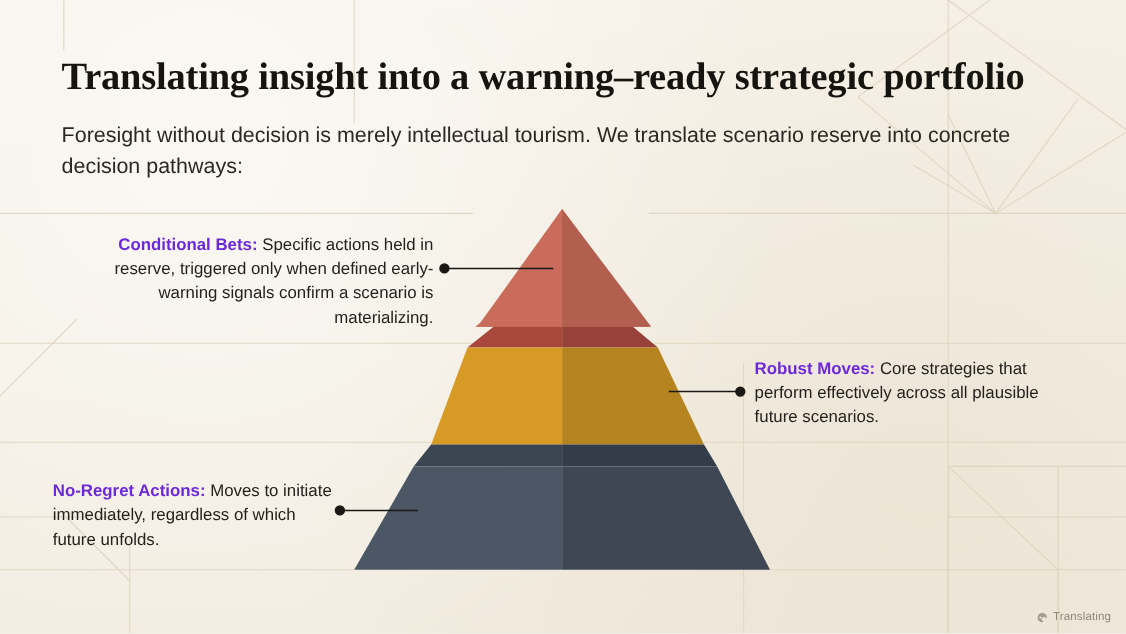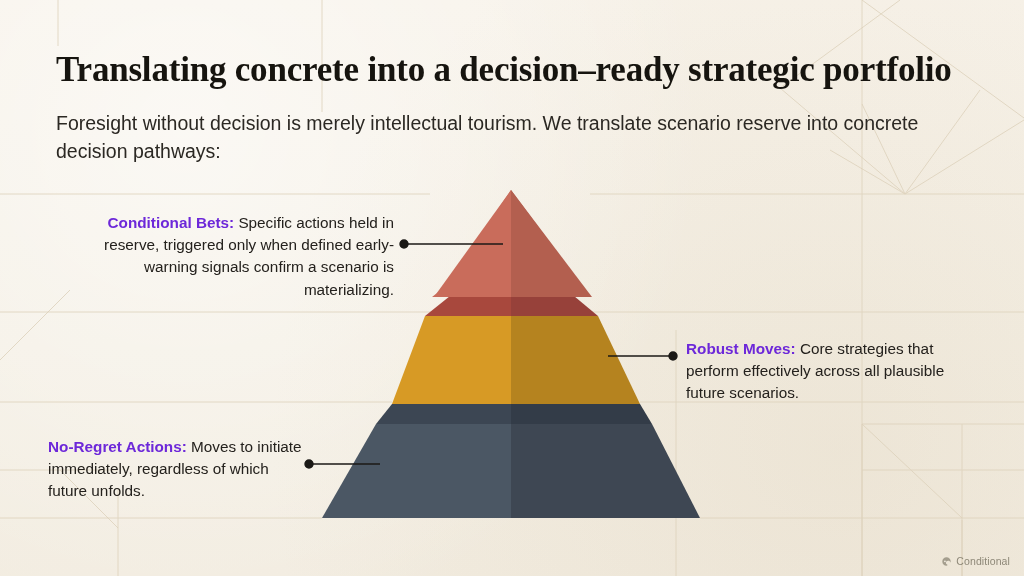--- a/index.html
+++ b/index.html
@@ -36,21 +36,21 @@
   }
   #subtitle {
     position:absolute; left:56px; top:110px; width:890px;
     font-size:19.5px; line-height:1.42; color:#2b2823; font-weight:400;
   }
 
   .callout { position:absolute; font-size:15.3px; line-height:1.45; color:#24211d; }
   .callout b { font-weight:700; color:#6d28d9; }
 
   #callout-conditional { left:84px;  top:212px; width:310px; text-align:right; }
-  #callout-robust      { left:686px; top:325px; width:272px; text-align:left;margin-top:13px; }
+  #callout-robust      { left:686px; top:325px; width:272px; text-align:left; }
   #callout-noregret    { left:48px;  top:436px; width:254px; text-align:left; }
 
   
   #pyramid-svg { position:absolute; left:0; top:0; width:1024px; height:576px; }
 
   
   #watermark {
     position:absolute; right:14px; bottom:9px;
     display:flex; align-items:center; gap:4px;
     font-size:10.5px; color:#8e8878; letter-spacing:.1px;
@@ -96,21 +96,21 @@
     <line x1="962" y1="424" x2="962" y2="576"></line>
     <line x1="862" y1="470" x2="1024" y2="470"></line>
     <line x1="862" y1="424" x2="962" y2="518"></line>
 
     <line x1="0" y1="470" x2="118" y2="470"></line>
     <line x1="60" y1="470" x2="118" y2="528"></line>
     <line x1="0" y1="360" x2="70" y2="290"></line>
   </g>
 </svg>
 
-<div id="title">Translating concrete into a decision–ready strategic portfolio</div>
+<div id="title">Translating insight into a warning–ready strategic portfolio</div>
 <div id="subtitle">Foresight without decision is merely intellectual tourism. We translate scenario reserve into concrete decision pathways:</div>
 
 <div class="callout" id="callout-conditional">
   <b>Conditional Bets:</b><span> Specific actions held in reserve, triggered only when defined early-warning signals confirm a scenario is materializing.</span>
 </div>
 
 <div class="callout" id="callout-robust">
   <b>Robust Moves:</b><span> Core strategies that perform effectively across all plausible future scenarios.</span>
 </div>
 
@@ -165,14 +165,14 @@
   </g>
 </svg>
 
 <div id="watermark">
   <svg class="wm-mark" viewBox="0 0 24 24" xmlns="http://www.w3.org/2000/svg" aria-hidden="true">
     <path d="M12 2.8c-5.1 0-9.2 4.1-9.2 9.2 0 5.1 4.1 9.2 9.2 9.2 1.4 0 2.1-.8 2.1-1.7
              0-2.1-3.4-1.5-3.4-4.4 0-2.5 2.1-4.5 4.9-4.5 2.6 0 4.8 1.4 4.8 3.4 0 .3 0 .5-.1.8
              .5-1 .9-2.2.9-3.4 0-4.7-4.1-8.6-9.2-8.6z" fill="#8e8878" opacity=".9"></path>
     <circle cx="8.6" cy="11.6" r="1.9" fill="#f6f1e7"></circle>
   </svg>
-  <span>Conditional</span>
+  <span>Translating</span>
 </div>
 
 </body></html>

